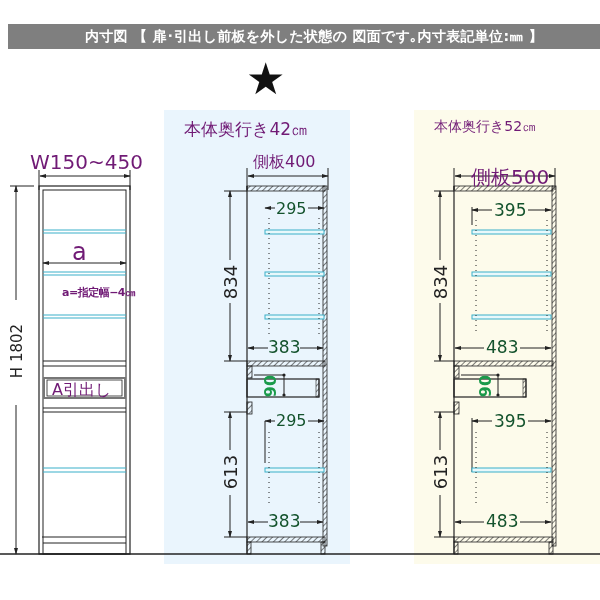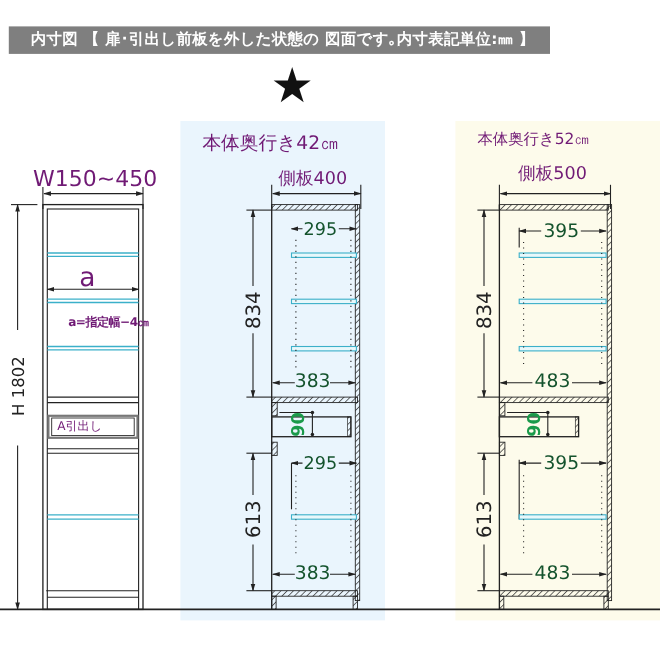--- a/index.html
+++ b/index.html
@@ -1,17 +1,17 @@
 <!DOCTYPE html>
 <html><head>
 <meta charset="utf-8">
 <style>
   html, body { margin:0; padding:0; background:#ffffff; }
   body { width:600px; height:600px; position:relative; overflow:hidden; font-family:"DejaVu Sans", sans-serif; color:#222; }
-  .header { position:absolute; left:8px; top:24px; width:492px; height:25px; background:#7f7f7f; color:#fff; font-size:14px; line-height:25px; font-weight:bold; letter-spacing:0.3px; }
+  .header { position:absolute; left:8px; top:24px; width:592px; height:25px; background:#7f7f7f; color:#fff; font-size:14px; line-height:25px; font-weight:bold; letter-spacing:0.3px;text-align:center; }
   .header span { padding-left:20px; }
   .star { position:absolute; left:246px; top:57px; font-size:44px; line-height:44px; color:#111; }
   .panel-blue { position:absolute; left:164px; top:110px; width:186px; height:454px; background:#eaf5fd; }
   .panel-cream { position:absolute; left:414px; top:110px; width:186px; height:454px; background:#fdfbeb; }
   .lbl { position:absolute; font-size:16px; color:#701a75; white-space:nowrap; }
   .dim { position:absolute; font-size:18px; color:#14532d; background:transparent; white-space:nowrap; }
   svg { position:absolute; left:0; top:0; }
   .vtext { position:absolute; transform:rotate(-90deg); transform-origin:center center; white-space:nowrap; }
 </style>
 </head>
@@ -154,34 +154,34 @@
     <line x1="434" y1="537" x2="454" y2="537" stroke="#222"></line>
     <rect x="454" y="537" width="99" height="5" fill="url(#hatch)" stroke="#222" stroke-width="0.8"></rect>
     <rect x="454" y="542" width="4" height="12" fill="url(#hatch)" stroke="#222" stroke-width="0.8"></rect>
     <rect x="549" y="542" width="4" height="12" fill="url(#hatch)" stroke="#222" stroke-width="0.8"></rect>
   </g>
 </svg>
 
 <div class="lbl" style="left:30px;top:150px;font-size:20px;">W150~450</div>
 <div class="lbl" style="left:72px;top:238px;font-size:24px;">a</div>
 <div class="lbl" style="left:62px;top:285px;font-size:11px;font-weight:bold;letter-spacing:-0.5px;">a=指定幅−4㎝</div>
-<div class="lbl" style="left:52px;top:380px;font-size:11px;">A引出し</div>
+<div class="lbl" style="left:52px;top:380px;font-size:16px;">A引出し</div>
 <div class="vtext" style="left:-18px;top:342px;width:70px;height:18px;font-size:15px;text-align:center;background:#fff;">H 1802</div>
 
 <div class="lbl" style="left:184px;top:118px;font-size:17px;">本体奥行き42㎝</div>
 <div class="lbl" style="left:253px;top:152px;font-size:16px;">側板400</div>
 <div class="dim" style="left:275px;top:199px;font-size:16px;background:#eaf5fd;padding:0 1px;">295</div>
 <div class="vtext" style="left:210px;top:272px;width:40px;height:20px;font-size:18px;text-align:center;">834</div>
 <div class="dim" style="left:268px;top:337px;font-size:17px;background:#eaf5fd;">383</div>
 <div class="vtext" style="left:258px;top:377px;width:24px;height:18px;font-size:16px;text-align:center;color:#1a9a4a;font-weight:bold;">90</div>
 <div class="dim" style="left:275px;top:411px;font-size:16px;background:#eaf5fd;padding:0 1px;">295</div>
 <div class="vtext" style="left:210px;top:462px;width:40px;height:20px;font-size:18px;text-align:center;">613</div>
 <div class="dim" style="left:268px;top:511px;font-size:17px;background:#eaf5fd;">383</div>
 
 <div class="lbl" style="left:434px;top:118px;font-size:14px;">本体奥行き52㎝</div>
-<div class="lbl" style="left:471px;top:148px;font-size:16px;">側板500</div>
+<div class="lbl" style="left:471px;top:164px;font-size:20px;">側板500</div>
 <div class="dim" style="left:492px;top:200px;font-size:17px;background:#fdfbeb;padding:0 2px;">395</div>
 <div class="vtext" style="left:420px;top:272px;width:40px;height:20px;font-size:18px;text-align:center;">834</div>
 <div class="dim" style="left:484px;top:337px;font-size:17px;background:#fdfbeb;padding:0 2px;">483</div>
 <div class="vtext" style="left:473px;top:377px;width:24px;height:18px;font-size:16px;text-align:center;color:#1a9a4a;font-weight:bold;">90</div>
 <div class="dim" style="left:492px;top:411px;font-size:17px;background:#fdfbeb;padding:0 2px;">395</div>
 <div class="vtext" style="left:420px;top:462px;width:40px;height:20px;font-size:18px;text-align:center;">613</div>
 <div class="dim" style="left:484px;top:511px;font-size:17px;background:#fdfbeb;padding:0 2px;">483</div>
 
 </body></html>

